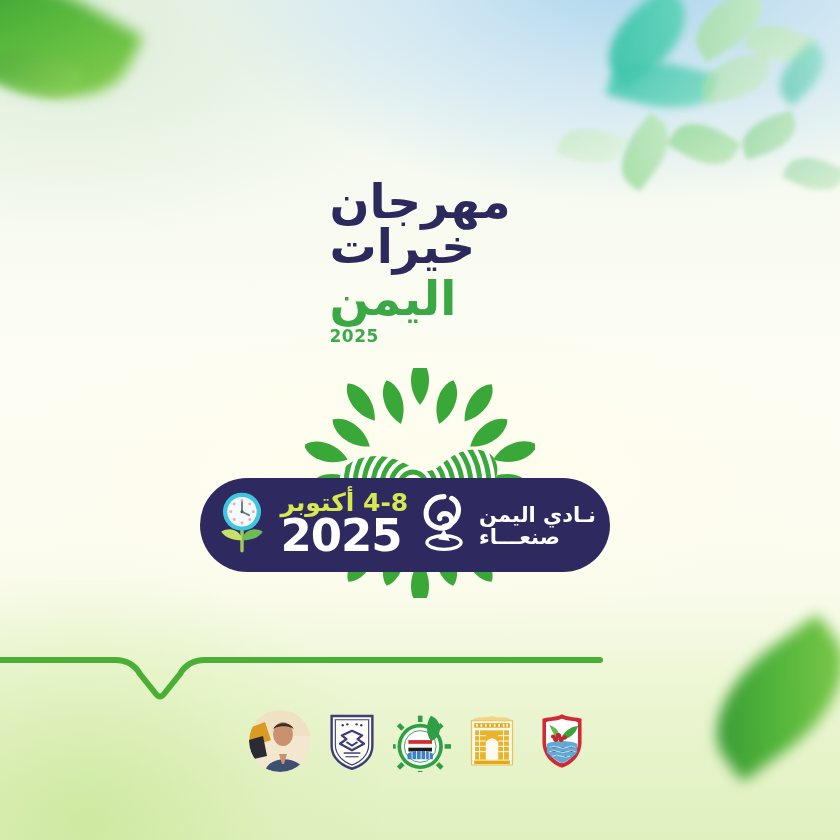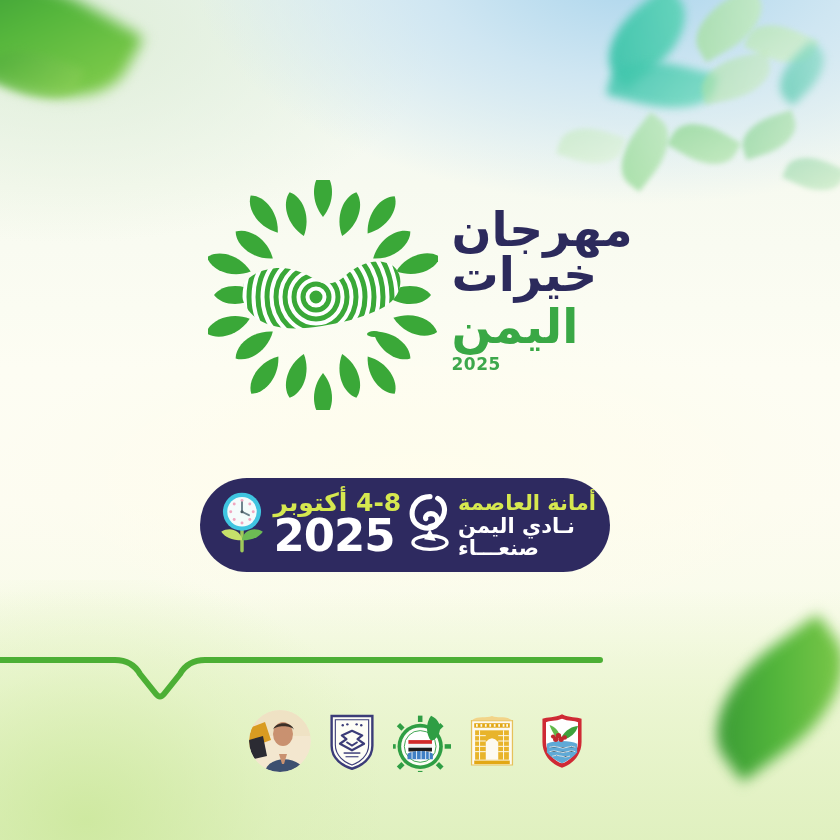--- a/index.html
+++ b/index.html
@@ -45,21 +45,21 @@
   }
   .leaf.blur-lg { filter: blur(7px); }
   .leaf.blur-md { filter: blur(4.5px); }
   .leaf.blur-sm { filter: blur(2.6px); }
 
   
   .logo-row {
     position: absolute;
     top: 180px; left: 0; right: 0;
     display: flex;
-    flex-direction: row;
+    flex-direction: column;
     align-items: center;
     justify-content: center;
     gap: 14px;
   }
   .wordmark {
     display: flex;
     flex-direction: column;
     align-items: flex-end;
     line-height: .92;
     padding-bottom: 10px;
@@ -304,21 +304,20 @@
         </g>
 
         <ellipse cx="166" cy="154" rx="7" ry="3" fill="#3aa838"></ellipse>
       </svg>
     </div>
   </div>
 
   <div class="badge">
 
     <div class="badge-venue">
-      <div class="venue-1">أمانة العاصمة</div>
       <div class="venue-2">نـادي اليمن</div>
       <div class="venue-3">صنعـــاء</div>
     </div>
 
     <div class="pin-icon">
       <svg viewBox="0 0 54 70" width="46" height="62" aria-hidden="true">
         <path d="M27 4 C 13 4, 6 14, 6 24 C 6 34, 14 41, 25 41 C 31 41, 36 38, 36 32
                  C 36 27, 32 24, 28 24 C 24 24, 21 27, 22 30" fill="none" stroke="#ffffff" stroke-width="6" stroke-linecap="round"></path>
         <path d="M36 6 C 44 10, 46 20, 42 28 C 39 34, 33 38, 27 39" fill="none" stroke="#ffffff" stroke-width="6" stroke-linecap="round"></path>
         <ellipse cx="27" cy="58" rx="20" ry="8" fill="none" stroke="#ffffff" stroke-width="4"></ellipse>

